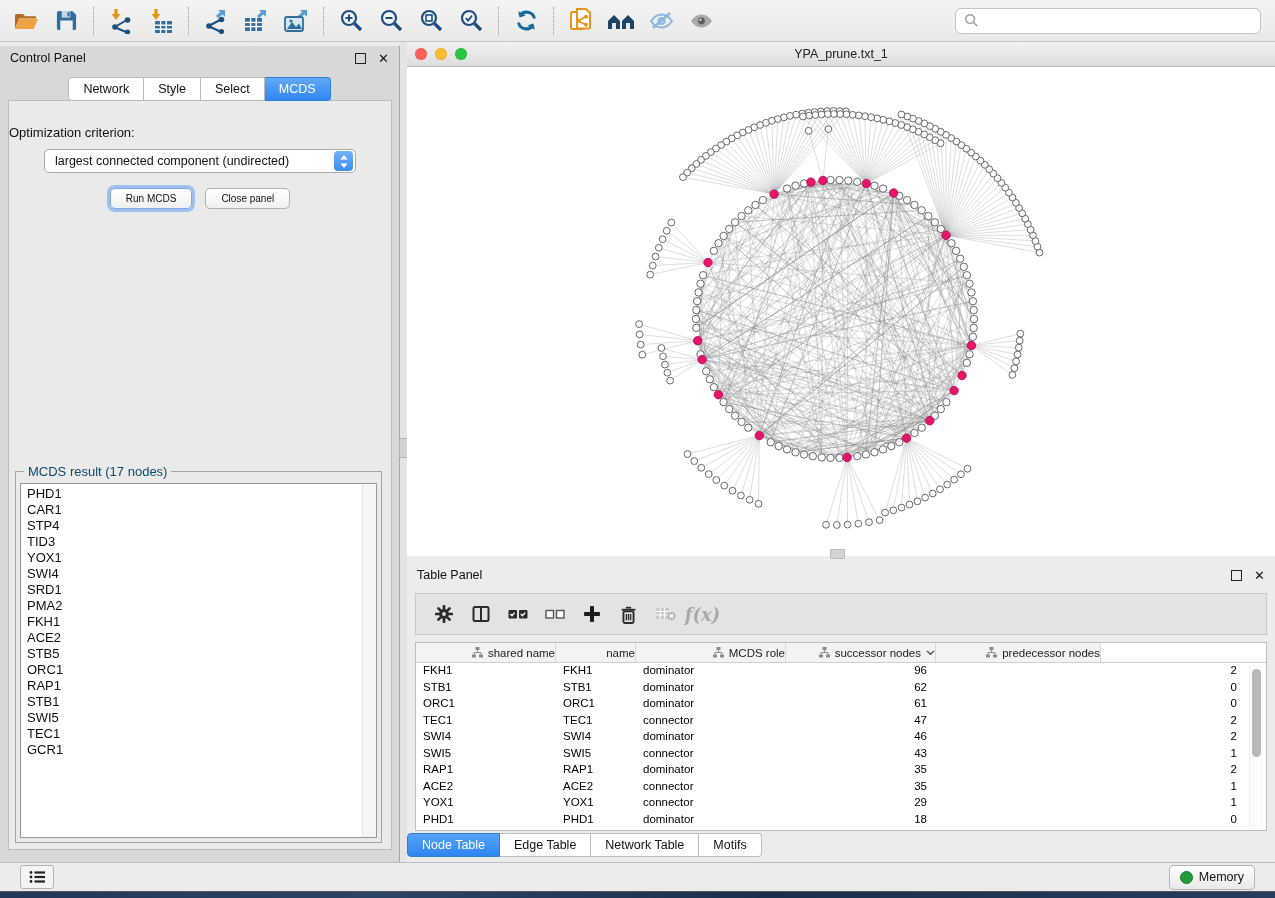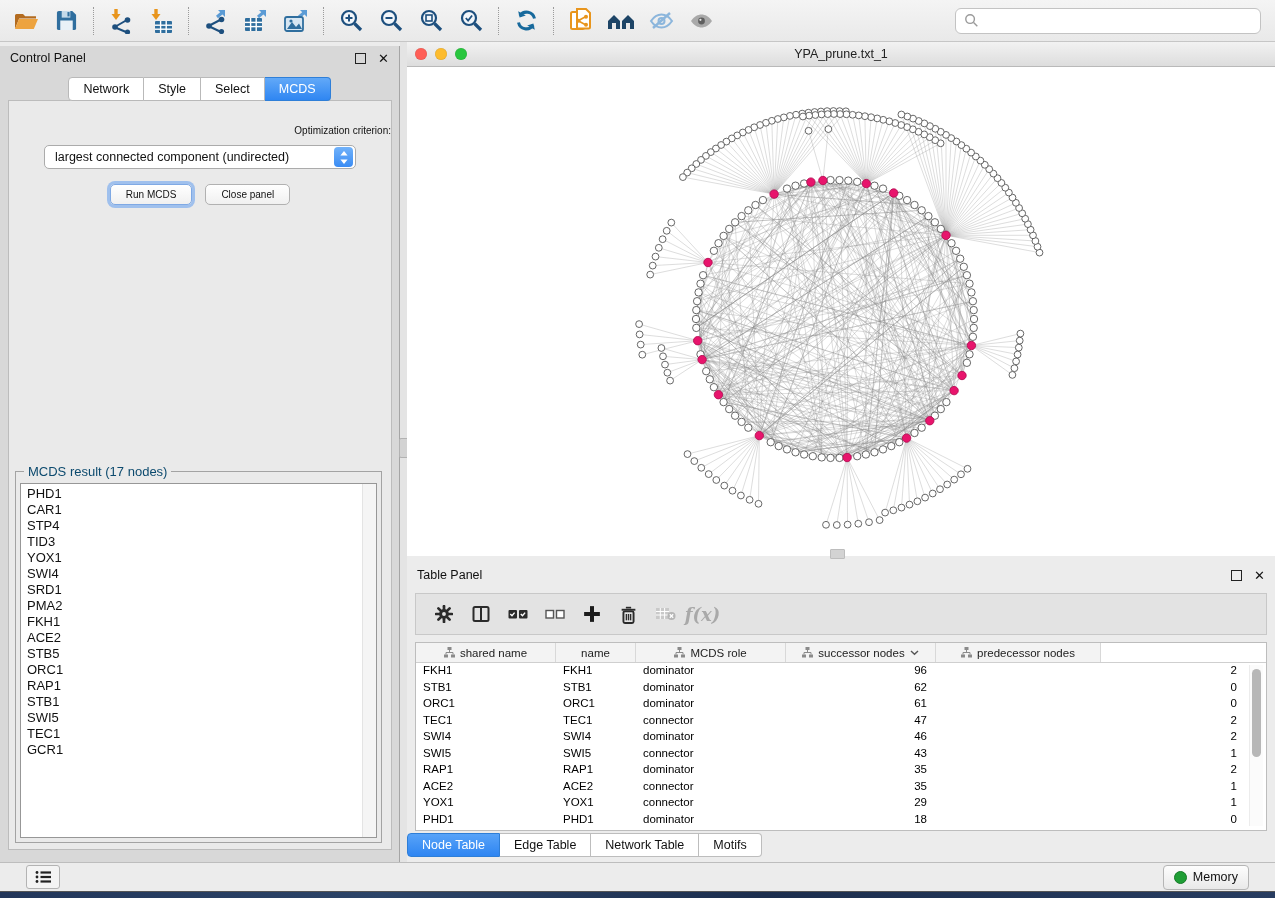--- a/index.html
+++ b/index.html
@@ -27,21 +27,21 @@
   .panel-head{height:24px;display:flex;align-items:center;padding:0 10px;font-size:12.5px;color:#111;}
   .panel-head .spacer{flex:1;}
   .float-ic{width:9px;height:9px;border:1.5px solid #222;margin-right:12px;display:inline-block;}
   .close-ic{font-size:13px;font-weight:bold;color:#111;line-height:1;}
   .cp-tabs{position:absolute;left:0;right:0;top:31px;display:flex;justify-content:center;z-index:3;}
   .cp-tab{background:#fff;border:1px solid #b9b9b9;border-left-width:0;padding:4px 14px;font-size:12.5px;color:#111;}
   .cp-tab:first-child{border-left-width:1px;border-radius:4px 0 0 4px;}
   .cp-tab:last-child{border-radius:0 4px 4px 0;}
   .cp-tab.active{background:linear-gradient(180deg,#62a9f8,#2f86f2);color:#fff;border-color:#2f7fd8;}
   .cp-content{position:absolute;left:8px;right:7px;top:54px;bottom:16px;background:#eaeaea;border:1px solid #bcbcbc;}
-  .opt-label{text-align:right;margin-top:24px;font-size:10px;color:#111;}
+  .opt-label{text-align:left;margin-top:24px;font-size:13px;color:#111;}
   .selectbox{margin:9px auto 0;width:312px;height:24px;background:#fff;border:1px solid #ababab;border-radius:5px;
     display:flex;align-items:center;box-sizing:border-box;padding-left:10px;}
   .selectbox .sel-text{font-size:12.5px;color:#111;flex:1;white-space:nowrap;overflow:hidden;}
   .stepper{width:19px;height:20px;margin:0 2px 0 4px;border-radius:4px;background:linear-gradient(180deg,#71b2fa,#3a8cf4);
     display:flex;align-items:center;justify-content:center;}
   .btn-row{display:flex;justify-content:center;gap:13px;margin-top:15px;}
   .btn{background:linear-gradient(180deg,#ffffff,#f0f0f0);border:1px solid #b1b1b1;border-radius:5px;
     font-size:10px;color:#111;padding:4px 15px;font-family:"Liberation Sans",sans-serif;}
   .btn.focused{box-shadow:0 0 0 3px rgba(118,169,238,.65);border-color:#7fa9e4;}
   .mcds-group{position:absolute;left:6px;right:9px;top:370px;bottom:6px;border:1px solid #a3a3a3;}
@@ -66,40 +66,40 @@
   .h-grip{position:absolute;left:830px;top:549px;width:13px;height:8px;background:#d3d3d3;border:1px solid #bdbdbd;border-radius:1px;}
 
   
   .table-panel{position:absolute;left:407px;top:563px;width:868px;height:299px;background:#ececec;}
   .tp-toolbar{position:absolute;left:8px;right:8px;top:30px;height:42px;background:#e3e3e3;border:1px solid #c8c8c8;
     display:flex;align-items:center;padding-left:12px;gap:6px;box-sizing:border-box;}
   .tpbtn{width:31px;height:30px;display:flex;align-items:center;justify-content:center;font-weight:bold;}
   .fx{font-family:"DejaVu Serif","Liberation Serif",serif;font-style:italic;font-size:18px;color:#a9a9a9;}
   .tbl{position:absolute;left:8px;right:8px;top:79px;bottom:31px;background:#fff;border:1px solid #bdbdbd;overflow:hidden;}
   .thead{display:flex;height:19px;border-bottom:1px solid #cfcfcf;background:#fff;}
-  .th{display:flex;align-items:center;justify-content:center;gap:5px;background:#f3f3f3;border-right:1px solid #d8d8d8;
+  .th{display:flex;align-items:center;justify-content:flex-end;gap:5px;background:#f3f3f3;border-right:1px solid #d8d8d8;
     font-size:11.5px;color:#222;box-sizing:border-box;height:19px;}
   .c0{width:140px;}.c1{width:80px;}.c2{width:150px;}.c3{width:150px;}
   .th.c4{width:165px;}
   .tbody{position:absolute;left:0;right:0;top:19px;bottom:0;}
   .tr{display:flex;height:16.5px;align-items:center;}
   .td{font-size:11.5px;color:#000;box-sizing:border-box;padding-left:7px;white-space:nowrap;}
   .td.c3{text-align:right;padding-right:9px;padding-left:0;}
   .td.c4{flex:1;text-align:right;padding-right:29px;}
   .tbl-scroll{position:absolute;top:22px;right:3px;bottom:4px;width:13px;background:#fbfbfb;border-left:1px solid #ececec;}
   .tbl-thumb{position:absolute;top:4px;left:2px;width:9px;height:88px;background:#b7b7b7;border-radius:5px;}
   .tp-tabs{position:absolute;left:0;right:0;bottom:5px;display:flex;}
   .tp-tab{background:#fff;border:1px solid #bdbdbd;border-left-width:0;padding:4px 14px;font-size:12.5px;color:#111;}
   .tp-tab:first-child{border-left-width:1px;border-radius:4px 0 0 4px;}
   .tp-tab:last-child{border-radius:0 4px 4px 0;}
   .tp-tab.active{background:linear-gradient(180deg,#58a3f8,#2e85f2);color:#fff;border-color:#2e7ed7;}
 
   
   .statusbar{position:absolute;left:0;top:862px;width:1275px;height:29px;background:#ececec;border-top:1px solid #bdbdbd;
-    display:flex;align-items:center;padding:0 26px;box-sizing:border-box;}
+    display:flex;align-items:center;padding:0 20px;box-sizing:border-box;}
   .menu-btn{width:32px;height:22px;background:#f4f4f4;border:1px solid #b3b3b3;border-radius:3px;
     display:flex;align-items:center;justify-content:center;}
   .mem-btn{margin-left:auto;height:23px;background:linear-gradient(180deg,#fdfdfd,#e9e9e9);border:1px solid #b5b5b5;
     border-radius:4px;display:flex;align-items:center;gap:6px;padding:0 10px;font-size:12.5px;color:#111;}
   .mem-dot{width:11px;height:11px;border-radius:50%;background:#1f9e35;border:1px solid #157a27;}
   .desktop-strip{position:absolute;left:0;top:892px;width:1275px;height:6px;
     background:linear-gradient(90deg,#22365a,#2c4468 30%,#1c2e4e 60%,#273c60);}
 </style>
 </head>
 <body>

